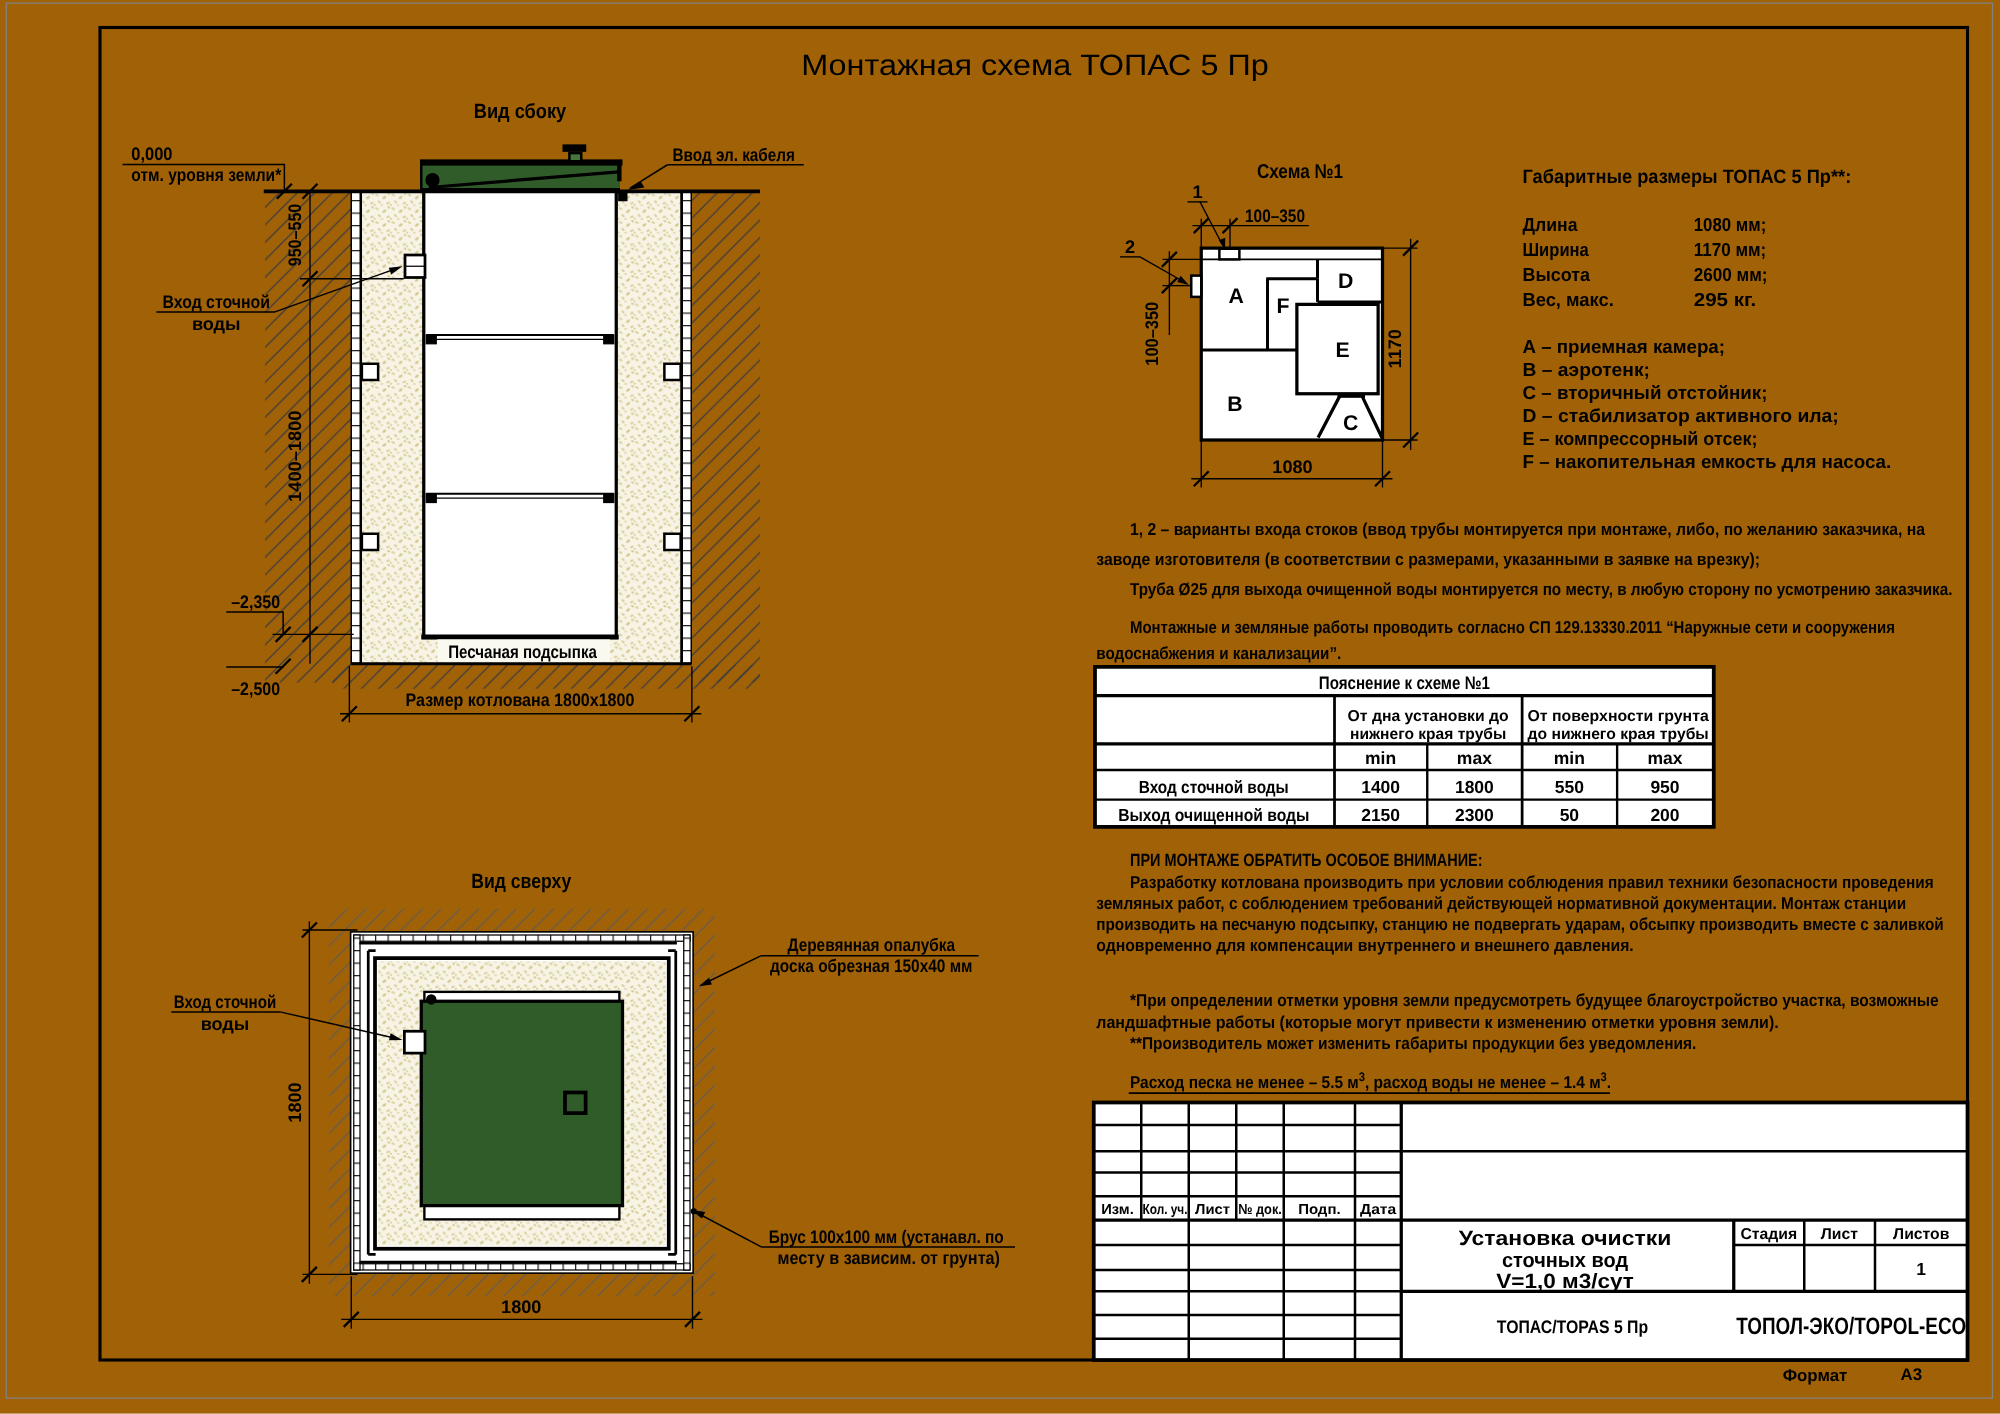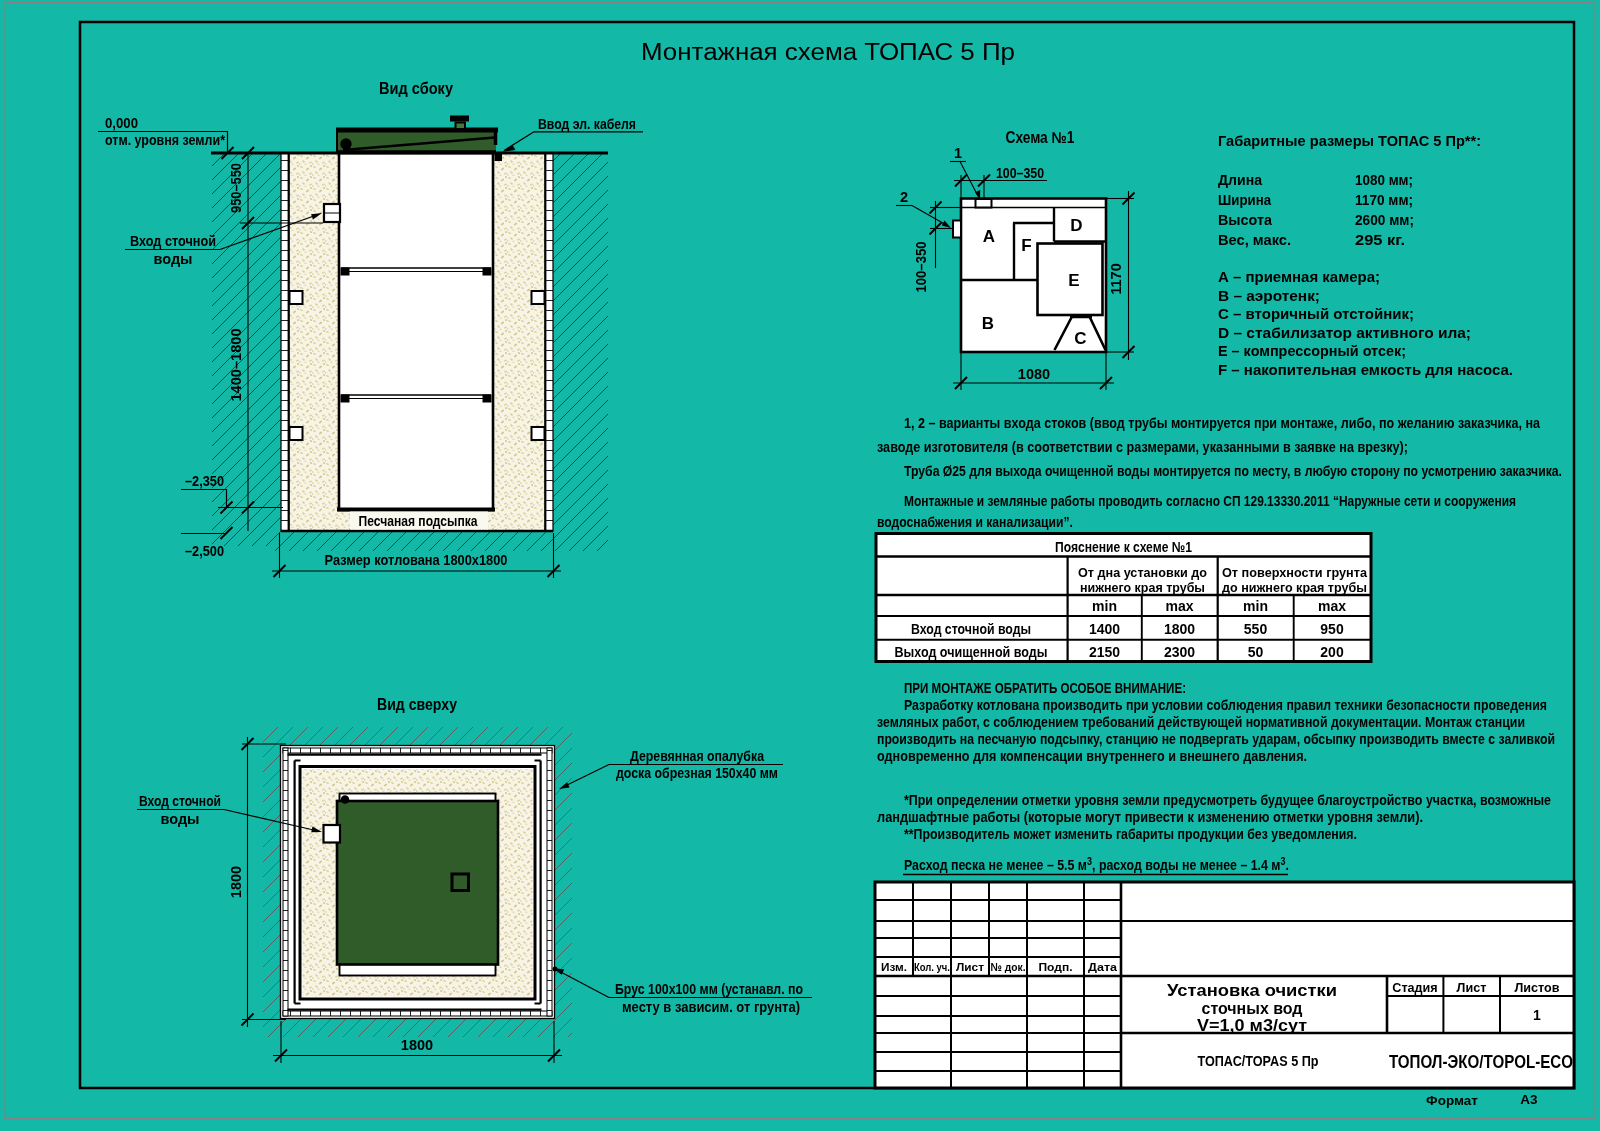--- a/index.html
+++ b/index.html
@@ -1,16 +1,16 @@
 <!DOCTYPE html>
 <html><head>
 <meta charset="utf-8">
 <style>
 html,body{margin:0;padding:0;background:#ffffff;}
-#page{position:relative;width:1600px;height:1131px;background:#14b8a6;overflow:hidden;font-family:"Liberation Sans",sans-serif;}
+#page{position:relative;width:1600px;height:1131px;background:#a16207;overflow:hidden;font-family:"Liberation Sans",sans-serif;}
 svg text{font-family:"Liberation Sans",sans-serif;fill:#000;}
 </style>
 </head>
 <body>
 <div id="page">
 <svg width="1600" height="1131" viewBox="0 0 1600 1131">
 <defs>
 <pattern id="hatch" width="14" height="14" patternUnits="userSpaceOnUse">
 <path d="M0,14 L14,0 M-1.5,1.5 L1.5,-1.5 M12.5,15.5 L15.5,12.5" stroke="#3c3c3c" stroke-width="1" fill="none"></path>
 </pattern>

